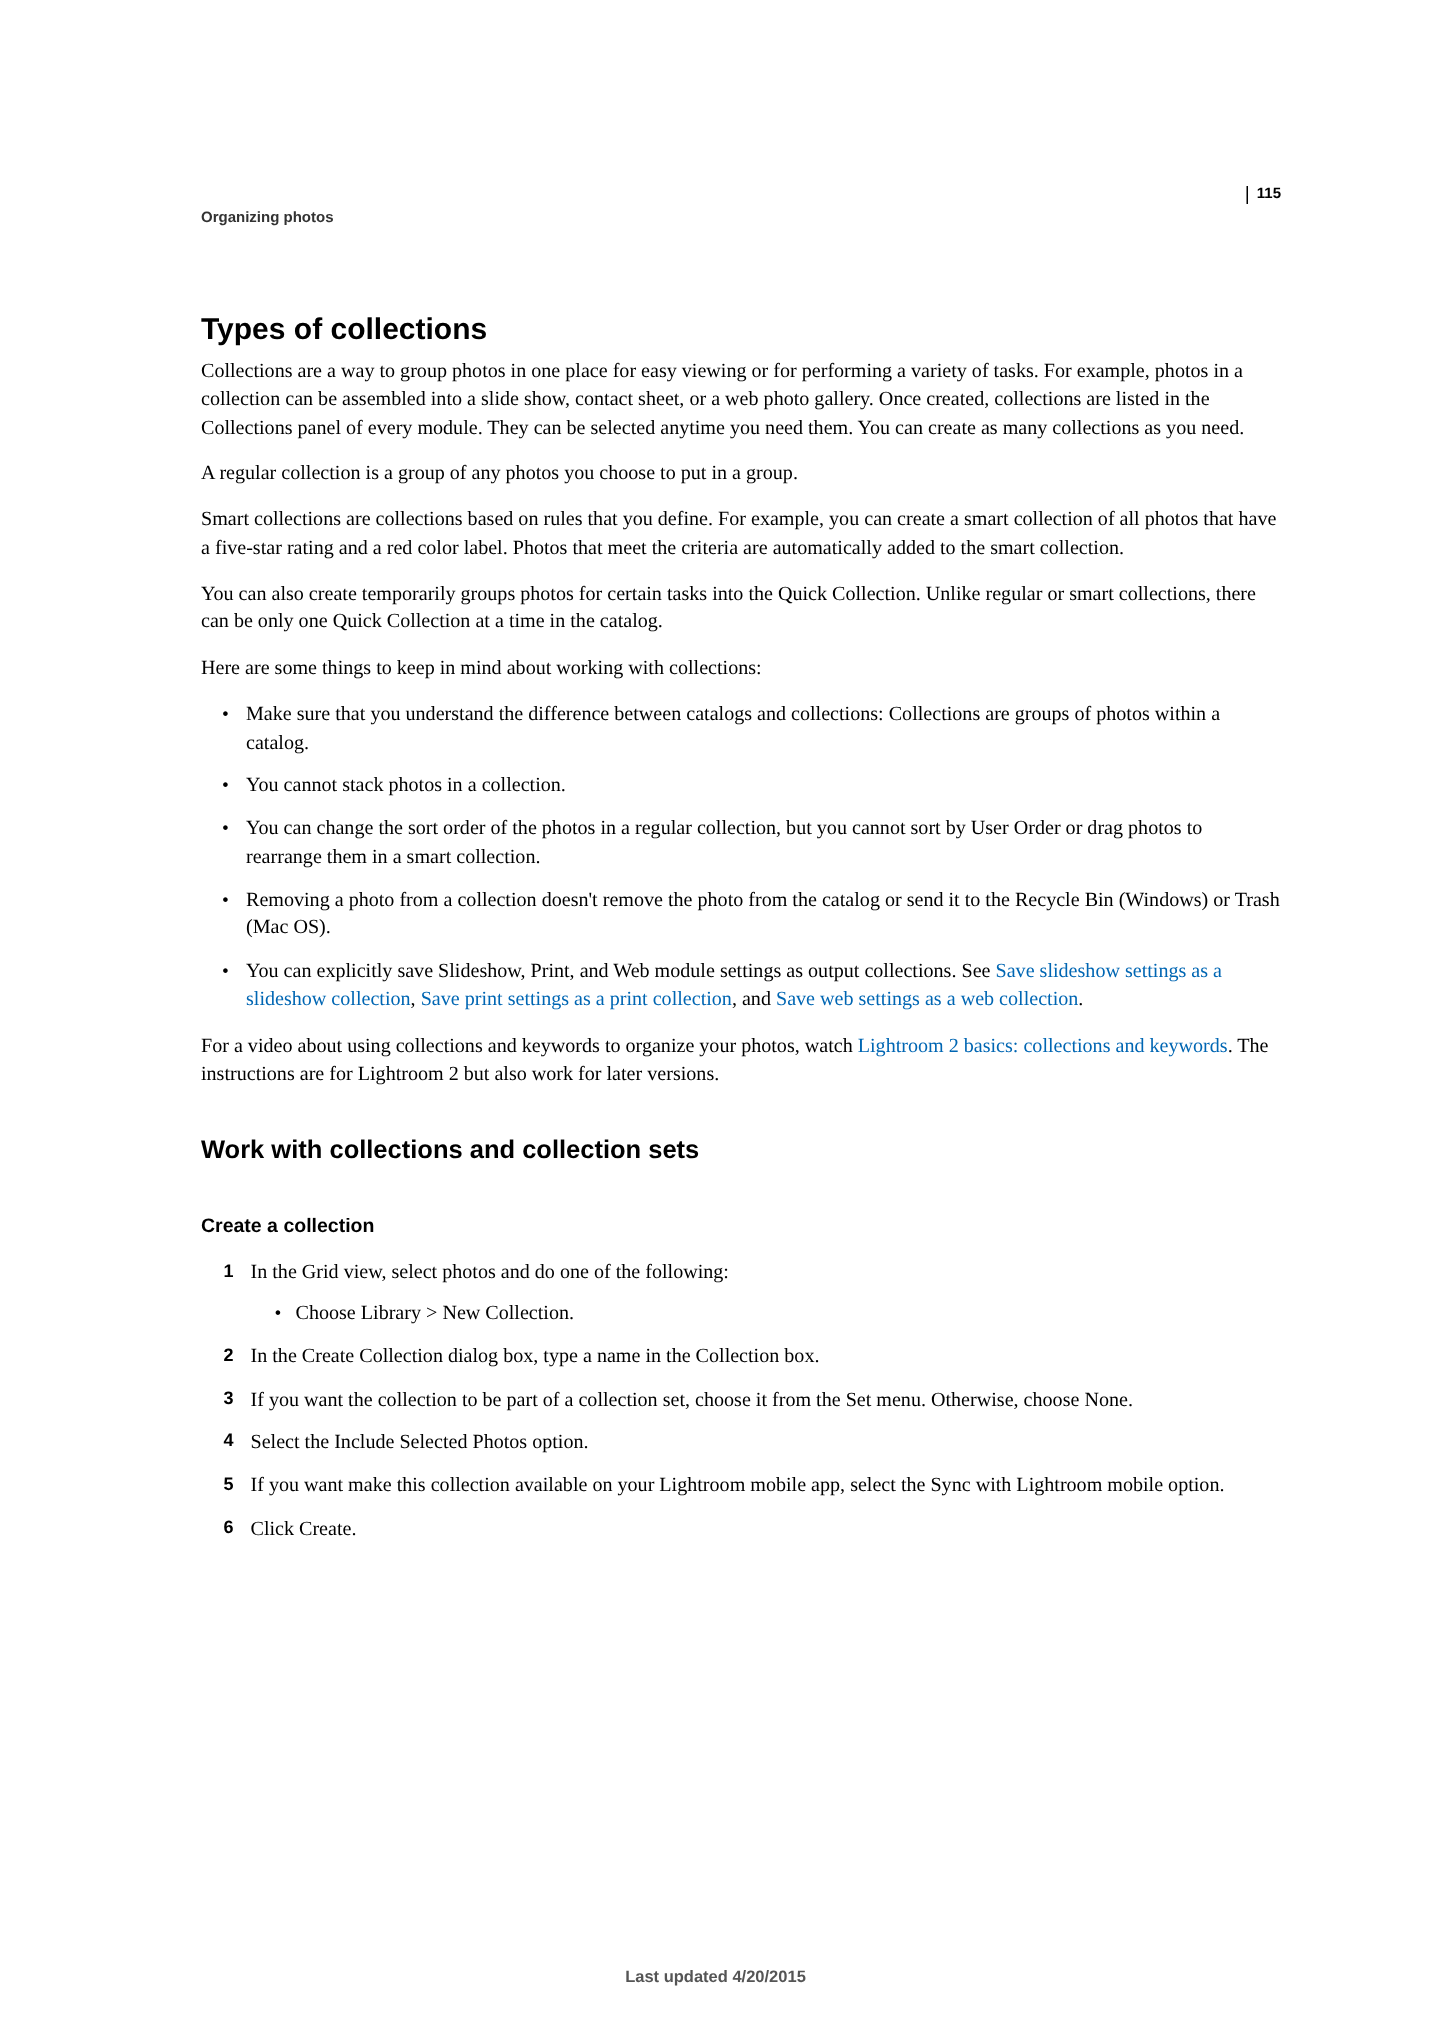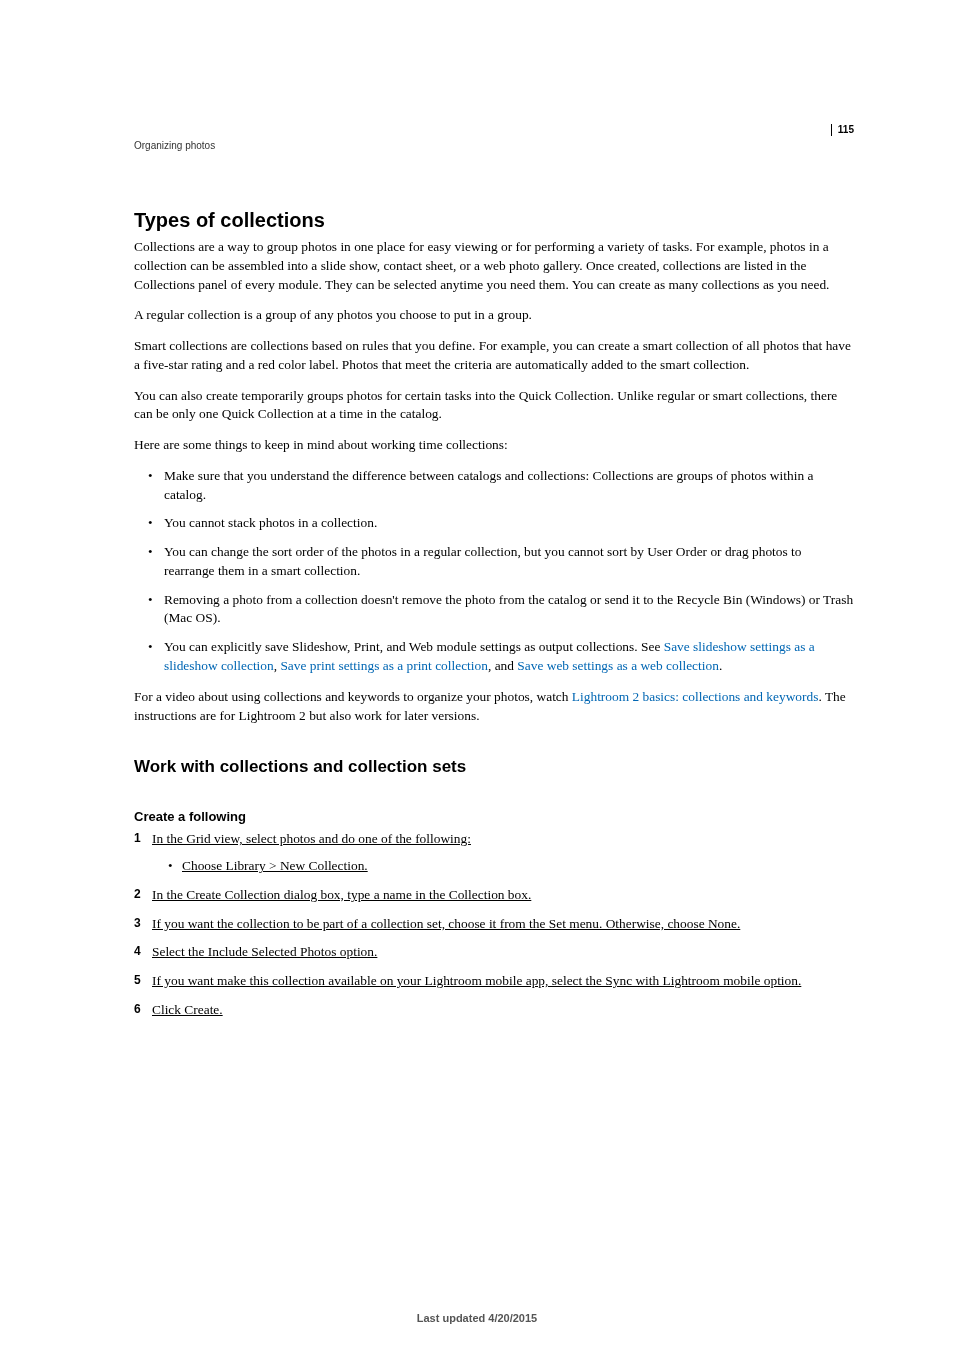--- a/index.html
+++ b/index.html
@@ -12,21 +12,21 @@
     width: 954px;
     height: 1350px;
     position: relative;
   }
   .page {
     padding: 140px 100px 40px 134px;
     position: relative;
   }
   .section-header {
     font-family: "Myriad Pro", "Helvetica Neue", Arial, sans-serif;
-    font-weight: 400;
+    font-weight: 700;
     font-size: 10px;
     color: #333;
     margin-bottom: 58px;
   }
   .page-num {
     position: absolute;
     top: 124px;
     right: 100px;
     font-family: "Myriad Pro", "Helvetica Neue", Arial, sans-serif;
     font-weight: 700;
@@ -72,21 +72,21 @@
     margin-bottom: 10px;
   }
   ul li::before {
     content: "•";
     position: absolute;
     left: 14px;
     top: 0;
     font-size: 13px;
     color: #000;
   }
-  ol { list-style: none; padding: 0; margin: 0; counter-reset: olc; text-decoration: underline; }
+  ol { list-style: none; padding: 0; margin: 15px; counter-reset: olc; }
   ol > li {
     font-size: 13.4px;
     line-height: 1.4;
     padding-left: 18px;
     position: relative;
     margin-bottom: 10px;
     counter-increment: olc;
   }
   ol > li::before {
     content: counter(olc);
@@ -128,38 +128,38 @@
   </p>
 
   <p>
     <span class="em">Smart collections</span><span> are collections based on rules that you define. For example, you can create a smart collection of all photos that have a five-star rating and a red color label. Photos that meet the criteria are automatically added to the smart collection.</span>
   </p>
 
   <p>
     <span>You can also create temporarily groups photos for certain tasks into the </span><span class="em">Quick Collection</span><span>. Unlike regular or smart collections, there can be only one Quick Collection at a time in the catalog.</span>
   </p>
 
-  <p>Here are some things to keep in mind about working time collections:</p>
+  <p>Here are some things to keep in mind about working with collections:</p>
 
   <ul>
     <li>Make sure that you understand the difference between catalogs and collections: Collections are groups of photos within a catalog.</li>
     <li>You cannot stack photos in a collection.</li>
     <li>You can change the sort order of the photos in a regular collection, but you cannot sort by User Order or drag photos to rearrange them in a smart collection.</li>
     <li>Removing a photo from a collection doesn't remove the photo from the catalog or send it to the Recycle Bin (Windows) or Trash (Mac OS).</li>
     <li>
       <span>You can explicitly save Slideshow, Print, and Web module settings as </span><span class="em">output collections</span><span>. See </span><a class="link">Save slideshow settings as a slideshow collection</a><span>, </span><a class="link">Save print settings as a print collection</a><span>, and </span><a class="link">Save web settings as a web collection</a><span>.</span>
     </li>
   </ul>
 
   <p>
     <span>For a video about using collections and keywords to organize your photos, watch </span><a class="link">Lightroom 2 basics: collections and keywords</a><span>. The instructions are for Lightroom 2 but also work for later versions.</span>
   </p>
 
   <h2>Work with collections and collection sets</h2>
-  <h3>Create a following</h3>
+  <h3>Create a collection</h3>
 
   <ol>
     <li>
       <span>In the Grid view, select photos and do one of the following:</span>
       <ul style="margin:8px 0 0 0;">
         <li>Choose Library &gt; New Collection.</li>
       </ul>
     </li>
     <li>In the Create Collection dialog box, type a name in the Collection box.</li>
     <li>If you want the collection to be part of a collection set, choose it from the Set menu. Otherwise, choose None.</li>

